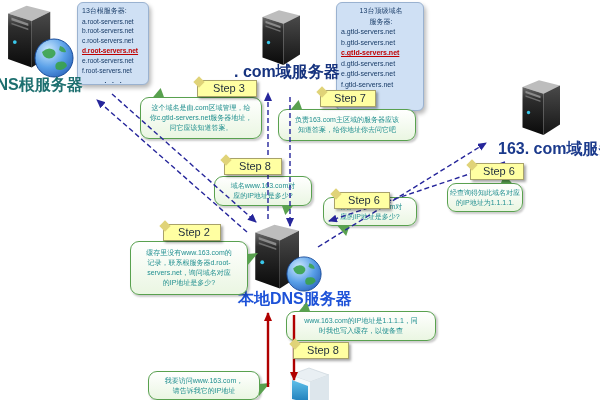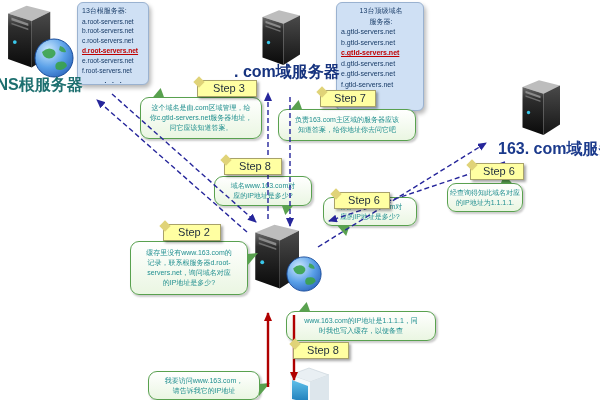--- a/index.html
+++ b/index.html
@@ -119,20 +119,21 @@
       <use href="#tower"></use>
     </svg>
   <div class="slabel lab-163" style="left:498px;top:139px">163. com域服务器</div>
 
   <svg class="icon" style="left:250px;top:222px" width="56" height="70" viewBox="0 0 64 80">
       <use href="#tower"></use>
     </svg>
   <svg class="icon" style="left:286px;top:256px;z-index:3" width="36" height="36" viewBox="0 0 40 40">
       <use href="#globe"></use>
     </svg>
+  <div class="slabel lab-local" style="left:238px;top:289px">本地DNS服务器</div>
 
   <svg class="icon" style="left:282px;top:364px" width="52" height="40" viewBox="0 0 52 40">
     <polygon points="8,11 27,4 47,11 28,18" fill="#e9eff3" stroke="#c3ced6" stroke-width="0.6"></polygon>
     <polygon points="28,18 47,11 47,36 28,40" fill="#dde6ec"></polygon>
     <polygon points="8,11 28,18 28,40 8,37" fill="#f6f9fb"></polygon>
     <polygon points="10,16 26,22 26,39 10,35" fill="url(#gScreen)"></polygon>
   </svg>
 
   <div class="infobox" style="left:77px;top:2px;width:64px;height:76px">
     <div class="hd">13台根服务器:</div>

